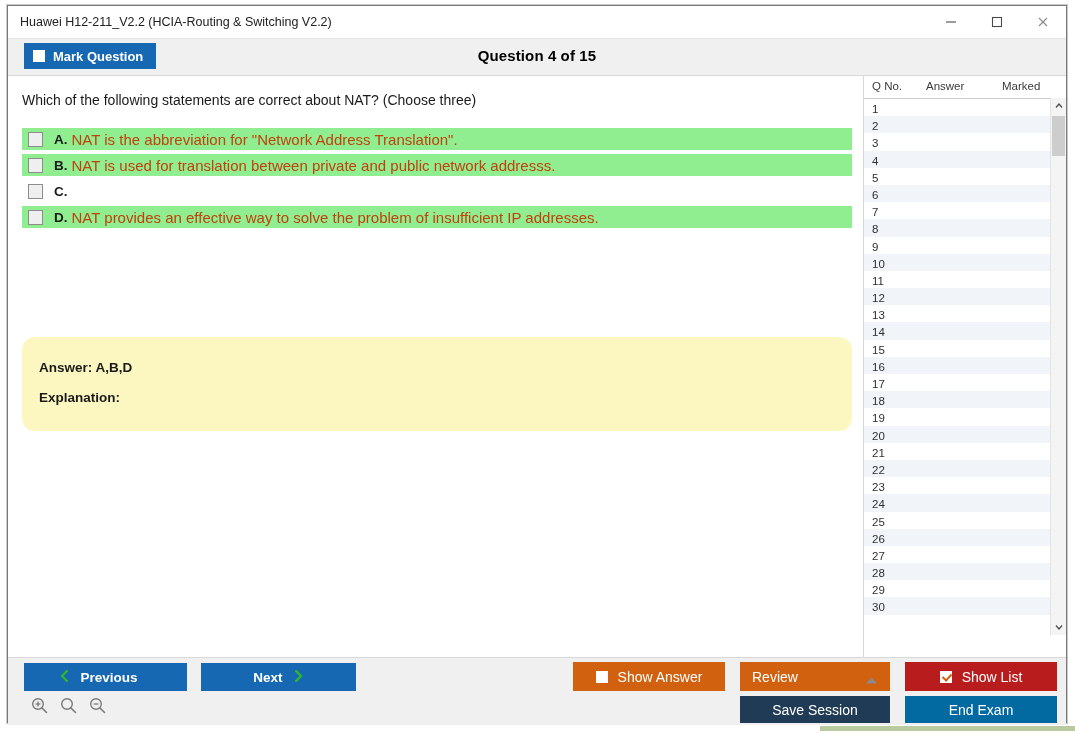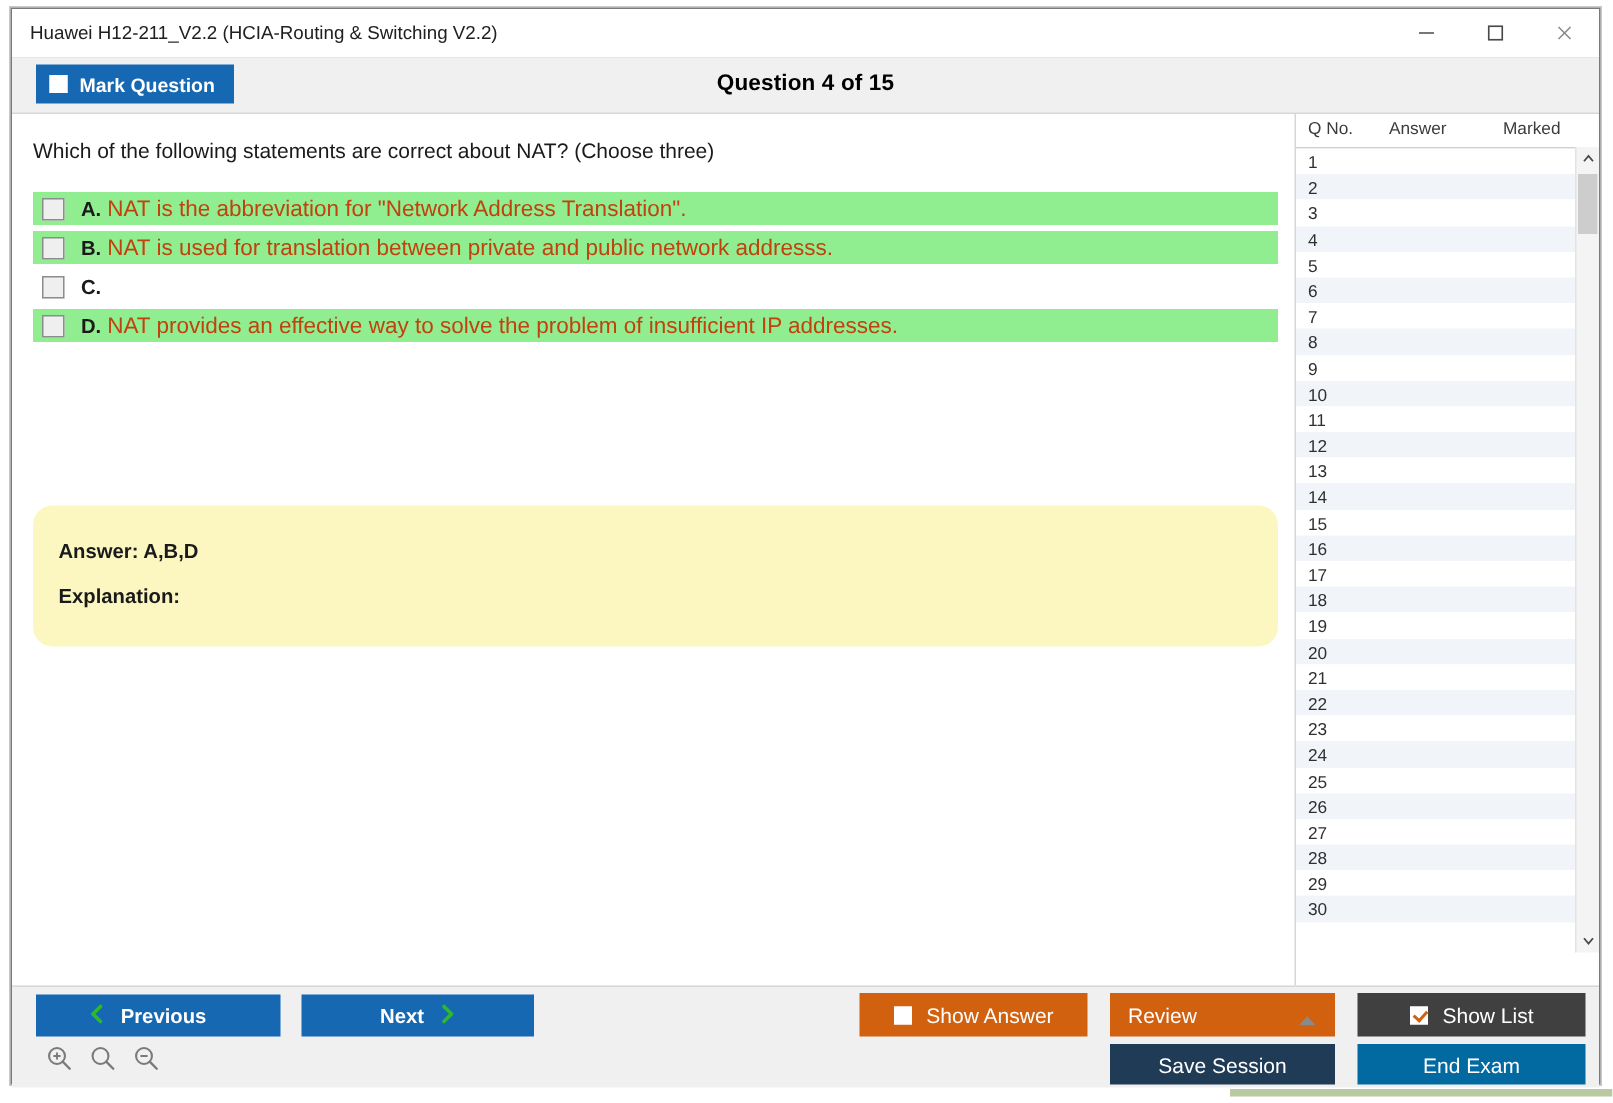--- a/index.html
+++ b/index.html
@@ -329,21 +329,21 @@
     font-weight: normal;
     font-size: 14px;
   }
   #review-caret {
     position: absolute;
     right: 12px; top: 10px;
   }
   #btn-show-list {
     left: 897px; top: 4px;
     width: 152px; height: 29px;
-    background: #404040;
+    background: #b91c1c;
     gap: 10px;
     font-weight: normal;
     font-size: 14px;
   }
   #btn-save-session {
     left: 732px; top: 38px;
     width: 150px; height: 27px;
     background: #1f3b55;
     font-weight: normal;
     font-size: 14px;

